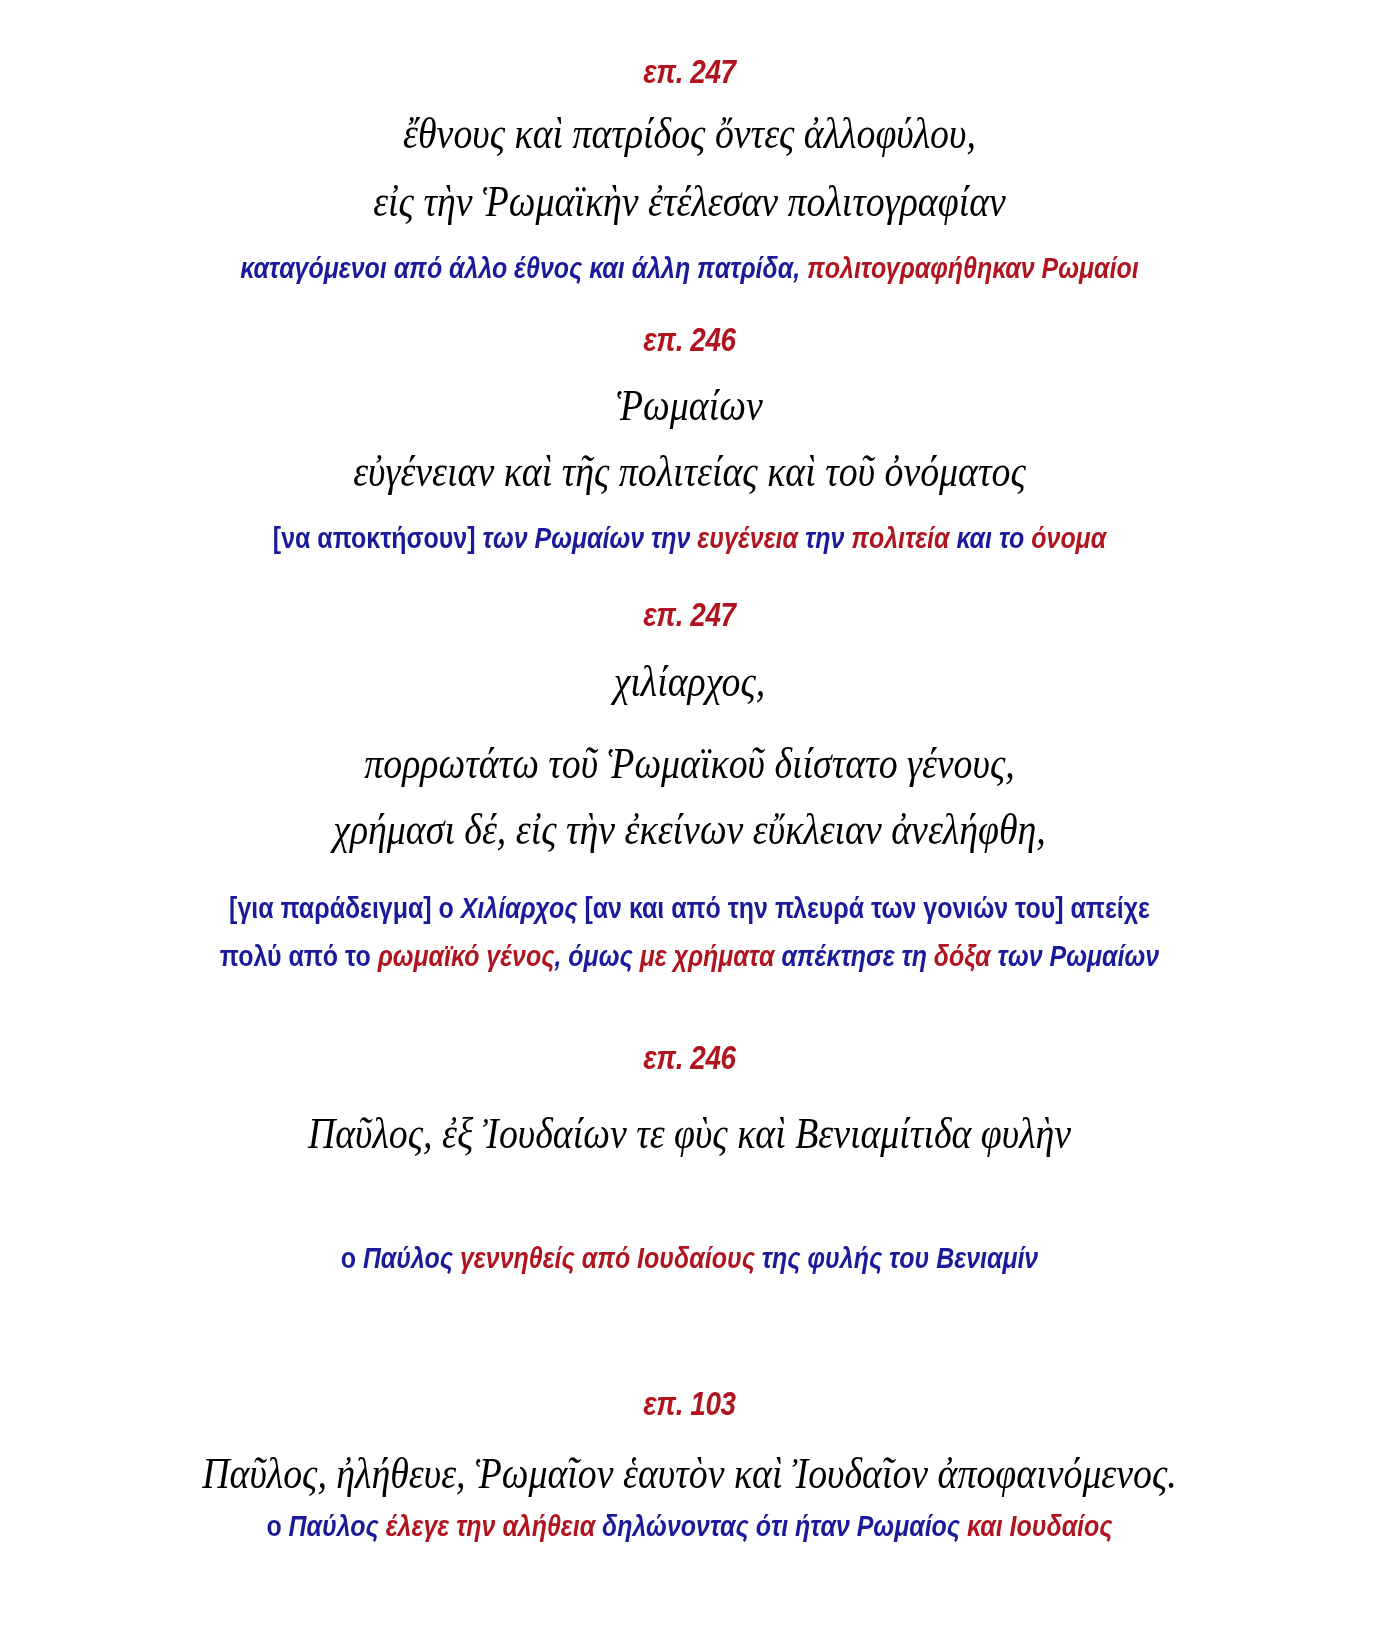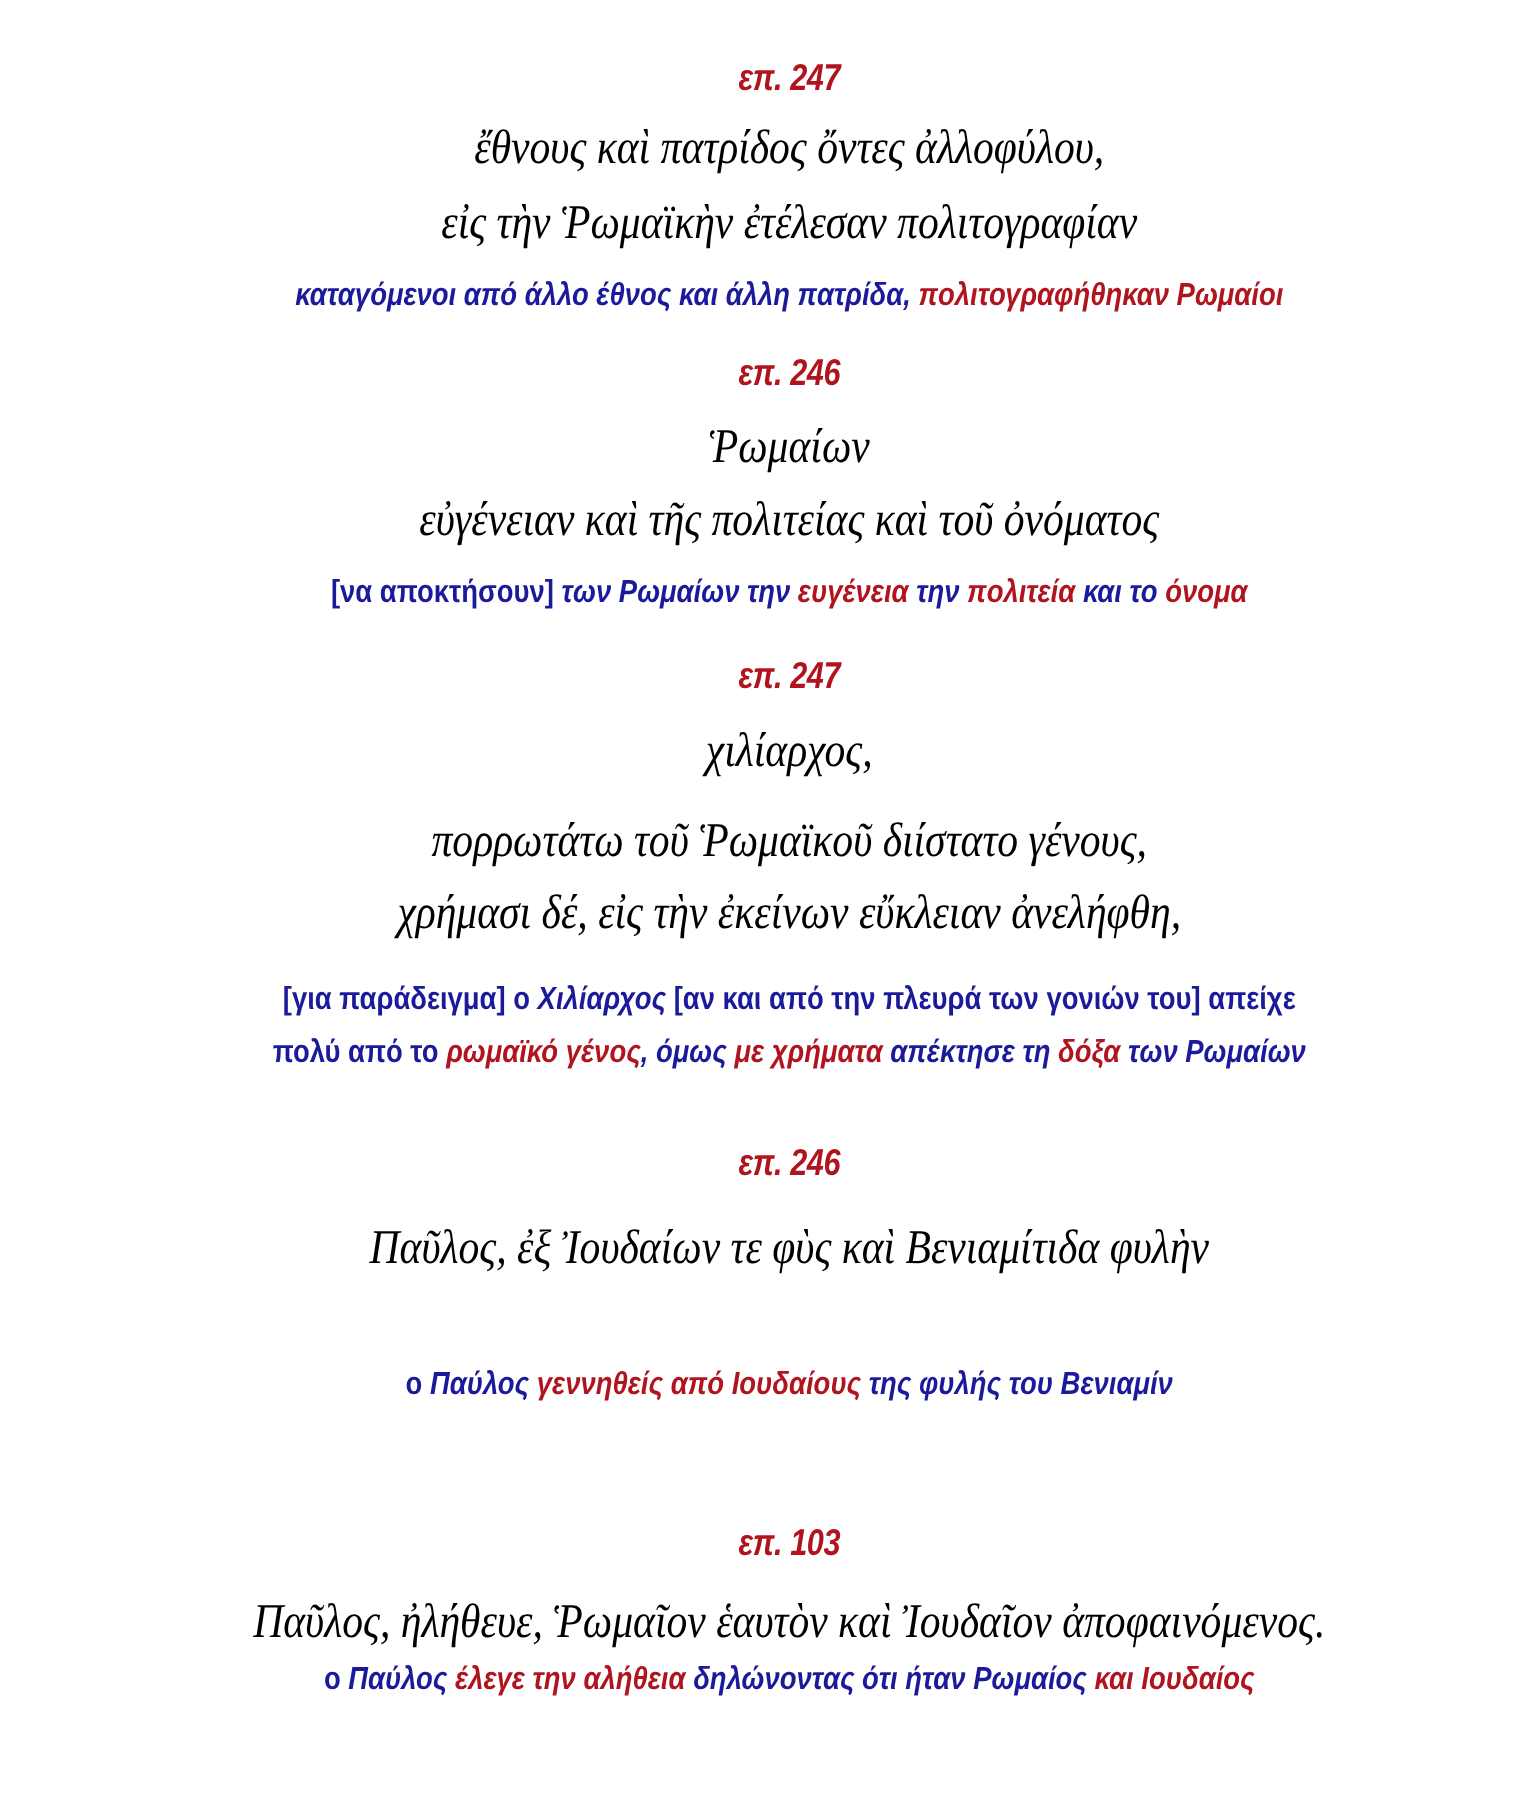--- a/index.html
+++ b/index.html
@@ -1,17 +1,17 @@
 <!DOCTYPE html>
 <html><head>
 <meta charset="utf-8">
 <style>
   html, body { margin: 0; padding: 0; background: #ffffff; }
   body { width: 1379px; height: 1646px; position: relative; overflow: hidden; }
-  .page { position: absolute; left: 0; top: 0; width: 1229px; height: 1646px; margin-left: 28px; }
+  .page { position: absolute; left: 0; top: 0; width: 1229px; height: 1646px; }
   .line { position: absolute; left: 0; width: 1379px; text-align: center; white-space: nowrap; }
   .ref {
     font-family: "Liberation Sans", "DejaVu Sans", sans-serif;
     font-weight: bold; font-style: italic;
     color: #b0141e; font-size: 34px;
     transform: scaleX(0.82); transform-origin: center;
     letter-spacing: -0.5px;
   }
   .greek {
     font-family: "Liberation Serif", "DejaVu Serif", serif;

